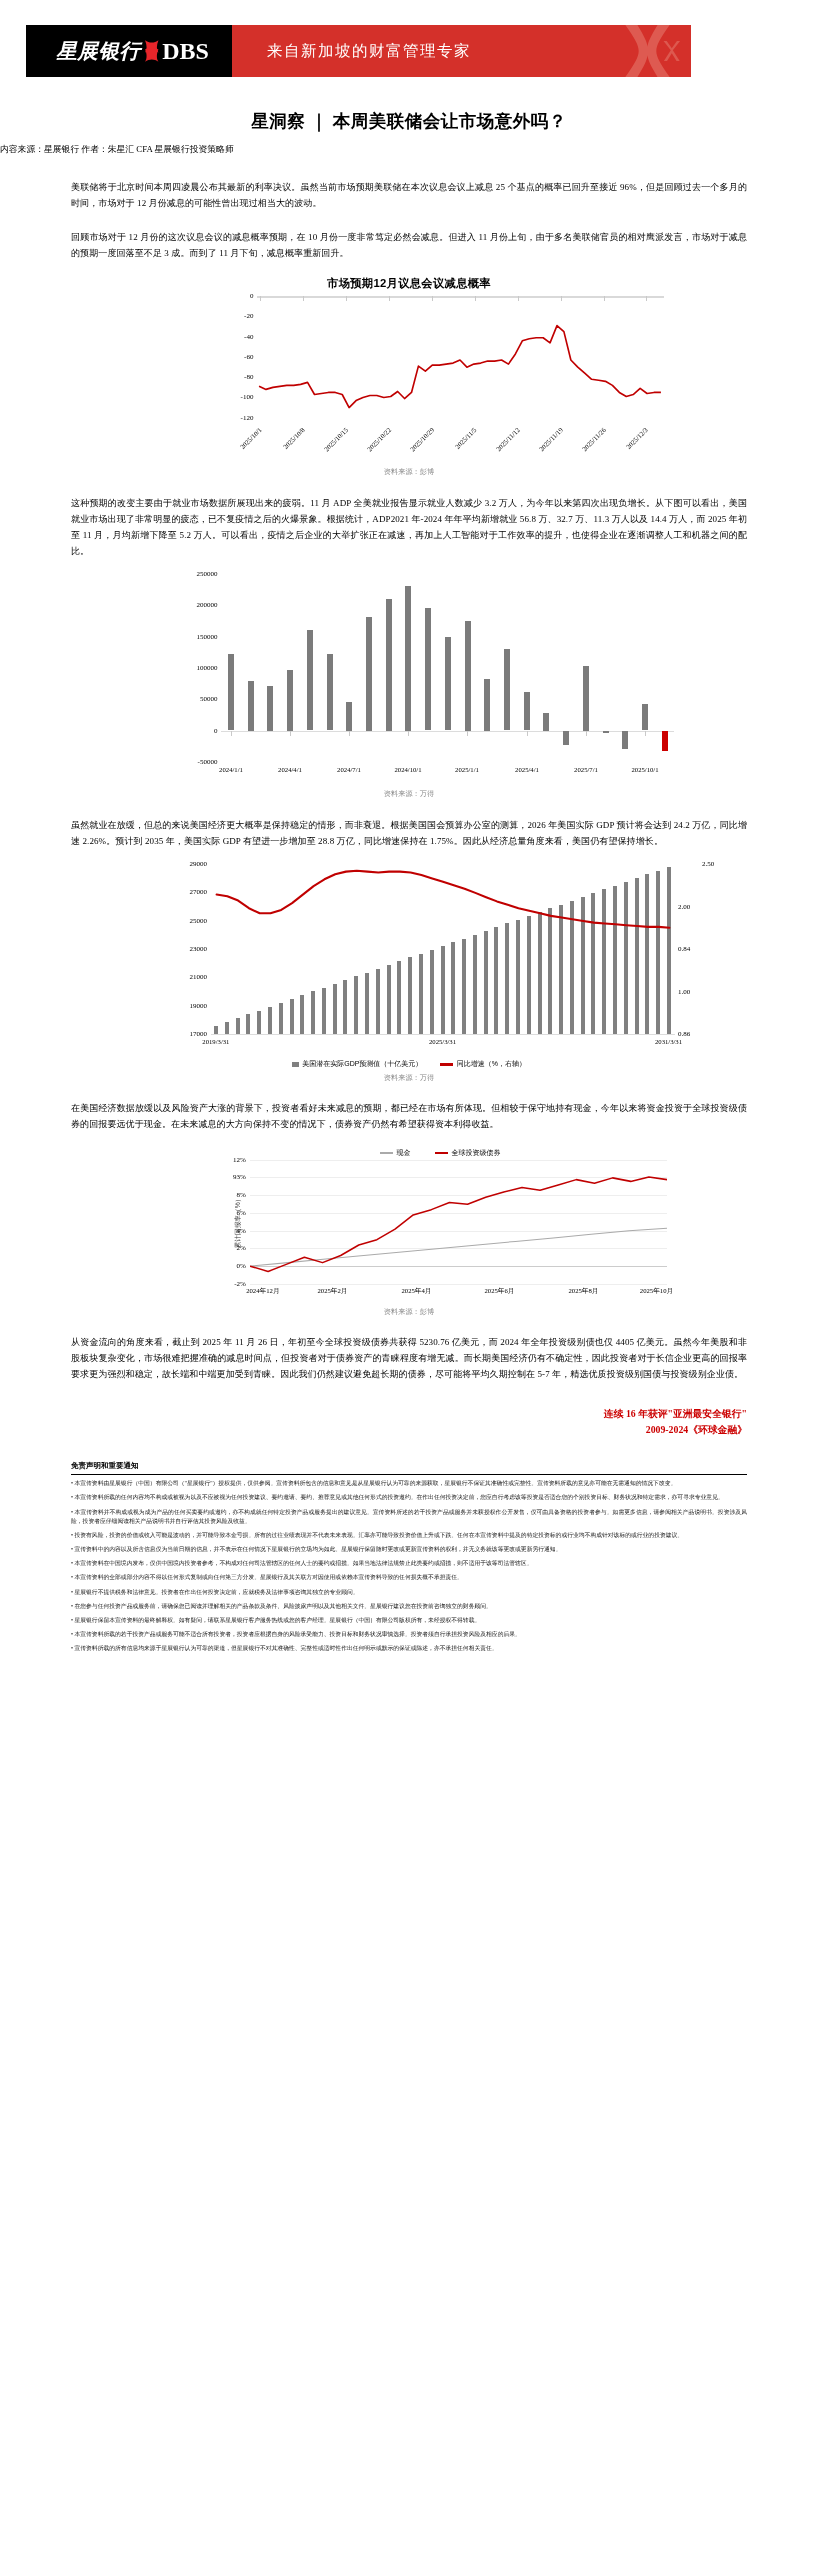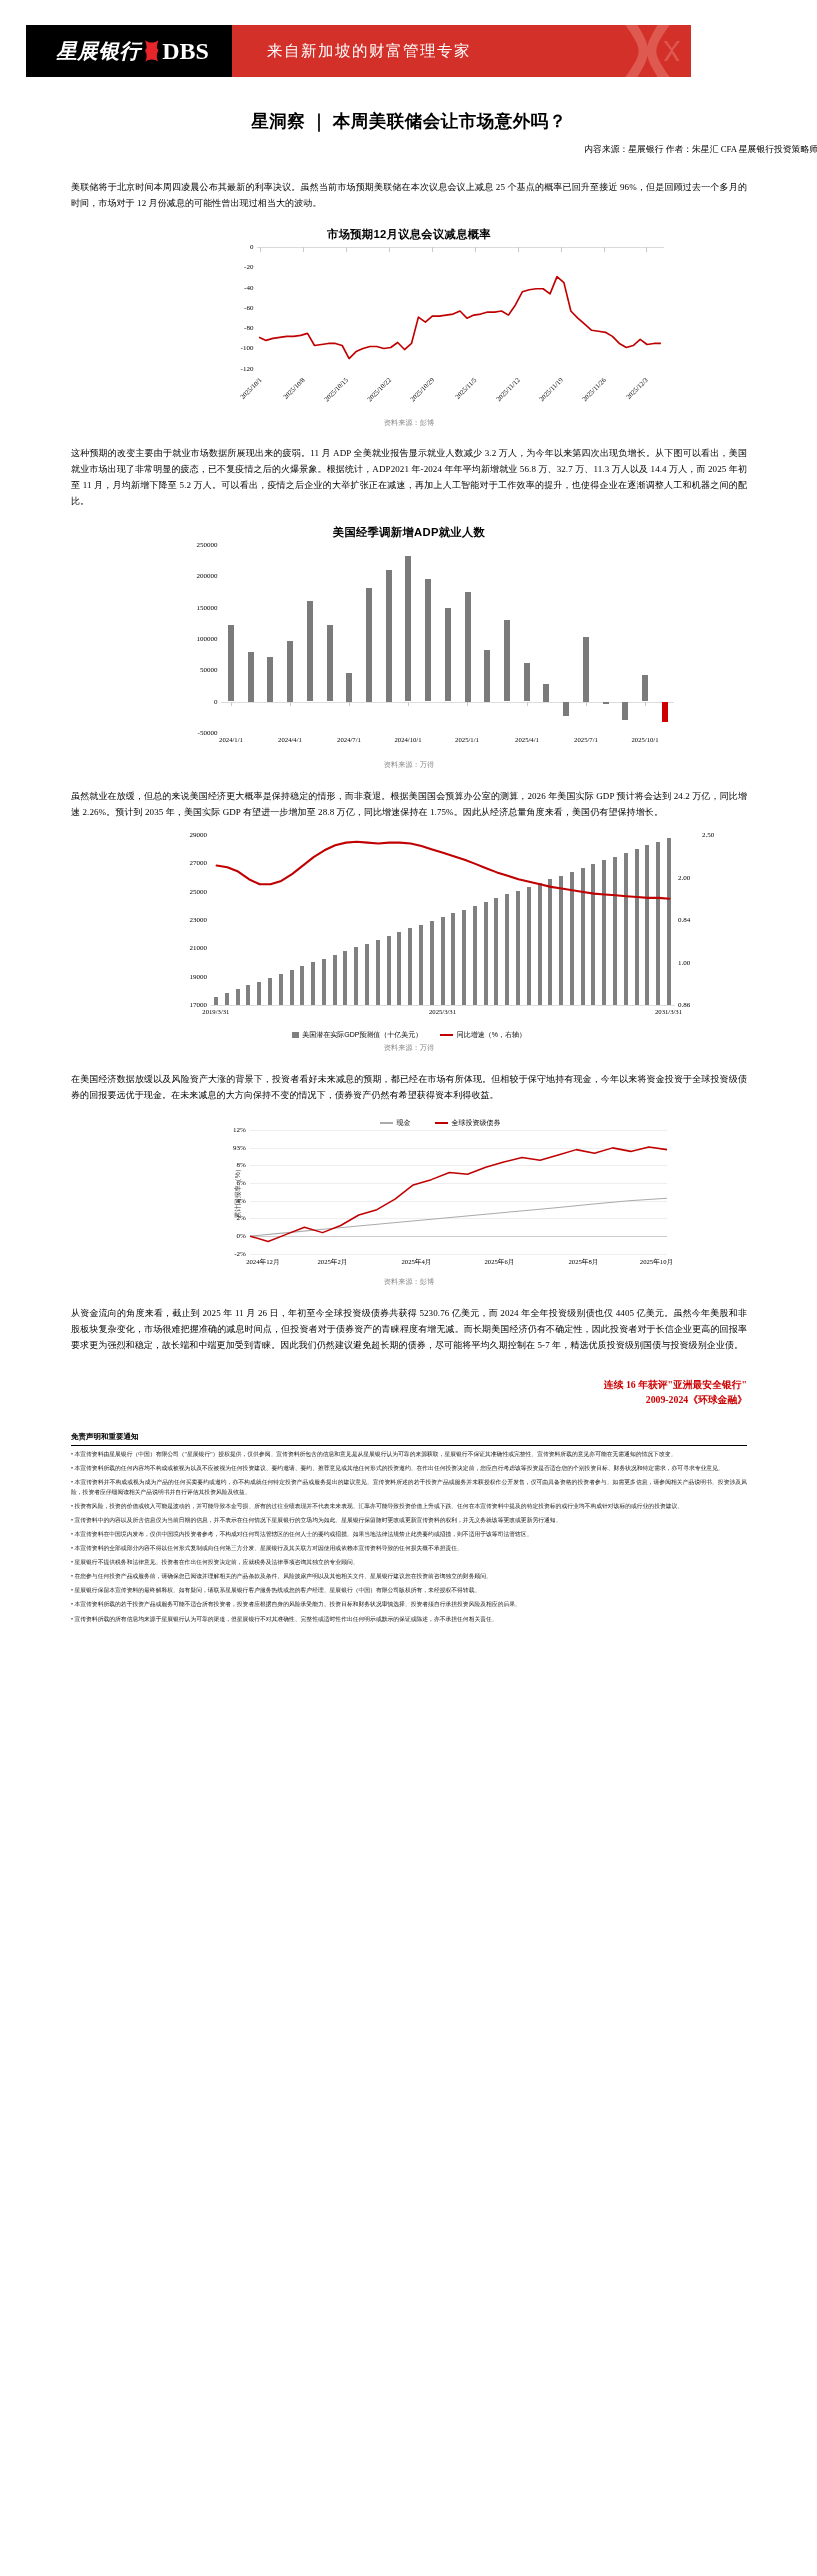--- a/index.html
+++ b/index.html
@@ -42,21 +42,21 @@
   .banner-deco { position: absolute; right: 15.5px; top: -3.1px; opacity: .38; }
   .banner-deco2 { position: absolute; right: 9.3px; top: 15.5px; opacity: .30; }
 
   
   .title {
     text-align: center; font-size: 17.5px; font-weight: bold;
     margin: 32px 0 0 0; letter-spacing: 0.5px;
     font-family: "Liberation Serif", serif;
   }
   .byline {
-    text-align: right; font-size: 8.8px; margin-top: 11.3px;
+    text-align: left; font-size: 8.8px; margin-top: 11.3px;
     font-family: "Liberation Serif", serif;
   }
 
   
   .content { padding: 0 71px; }
   p.para {
     font-size: 9px; line-height: 16px; text-align: justify;
     margin: 17.5px 0 0 0; letter-spacing: 0.1px;
   }
   p.para.first { margin-top: 23px; }
@@ -186,20 +186,21 @@
     </div>
   </div>
 
   <h1 class="title">星洞察 ｜ 本周美联储会让市场意外吗？</h1>
   <div class="byline">内容来源：星展银行  作者：朱星汇 CFA 星展银行投资策略师</div>
 
   <div class="content">
 
     <p class="para first">美联储将于北京时间本周四凌晨公布其最新的利率决议。虽然当前市场预期美联储在本次议息会议上减息 25 个基点的概率已回升至接近 96%，但是回顾过去一个多月的时间，市场对于 12 月份减息的可能性曾出现过相当大的波动。</p>
 
+    <p class="para">回顾市场对于 12 月份的这次议息会议的减息概率预期，在 10 月份一度非常笃定必然会减息。但进入 11 月份上旬，由于多名美联储官员的相对鹰派发言，市场对于减息的预期一度回落至不足 3 成。而到了 11 月下旬，减息概率重新回升。</p>
 
     <div class="chart-block">
       <div class="chart-title">市场预期12月议息会议减息概率</div>
       <div style="padding-left:103px;">
         <div class="chart-area" id="chart1-area">
             <div class="ylab" style="top: 0px;">0</div>
             <div class="ylab" style="top: 20px;">-20</div>
             <div class="ylab" style="top: 41px;">-40</div>
             <div class="ylab" style="top: 61px;">-60</div>
             <div class="ylab" style="top: 81px;">-80</div>
@@ -230,21 +231,20 @@
               <polyline points="4.0,175.0 17.4,180.9 30.9,177.0 44.3,175.0 57.8,173.1 71.2,173.1 84.7,171.1 98.1,167.2 111.6,190.8 125.0,188.8 138.5,186.8 151.9,186.8 165.4,190.8 178.8,216.3 192.3,202.6 205.7,196.7 219.2,192.7 232.6,192.7 246.1,196.7 259.5,194.7 273.0,184.9 286.4,198.6 299.9,186.8 313.3,135.7 326.8,145.5 340.2,133.7 353.7,133.7 367.1,131.8 380.6,129.8 394.0,123.9 407.4,137.7 420.9,131.8 434.3,129.8 447.8,125.9 461.2,125.9 474.7,123.9 488.1,131.8 501.6,112.1 515.0,86.5 528.5,82.6 541.9,80.6 555.4,80.6 568.8,90.5 582.3,57.0 595.7,68.8 609.2,123.9 622.6,137.7 636.1,149.5 649.5,161.3 663.0,163.2 676.4,165.2 689.9,173.1 703.3,186.8 716.8,194.7 730.2,190.8 743.7,179.0 757.1,188.8 770.6,186.8 784.0,186.8" fill="none" stroke="#c00000" stroke-width="3.2" stroke-linejoin="round"></polyline>
             </svg>
           </div>
       </div>
       <div class="src" style="margin-top:49px;">资料来源：彭博</div>
     </div>
 
     <p class="para">这种预期的改变主要由于就业市场数据所展现出来的疲弱。11 月 ADP 全美就业报告显示就业人数减少 3.2 万人，为今年以来第四次出现负增长。从下图可以看出，美国就业市场出现了非常明显的疲态，已不复疫情之后的火爆景象。根据统计，ADP2021 年-2024 年年平均新增就业 56.8 万、32.7 万、11.3 万人以及 14.4 万人，而 2025 年初至 11 月，月均新增下降至 5.2 万人。可以看出，疫情之后企业的大举扩张正在减速，再加上人工智能对于工作效率的提升，也使得企业在逐渐调整人工和机器之间的配比。</p>
 
     <div class="chart-block">
-      <div class="chart-title">美国经季调新增ADP就业人数</div>
       <div style="padding-left:77px;">
         <div class="chart-area" id="chart2-area">
             <div class="ylab" style="top: 0px;">250000</div>
             <div class="ylab" style="top: 31px;">200000</div>
             <div class="ylab" style="top: 63px;">150000</div>
             <div class="ylab" style="top: 94px;">100000</div>
             <div class="ylab" style="top: 125px;">50000</div>
             <div class="ylab" style="top: 157px;">0</div>
             <div class="ylab" style="top: 188px;">-50000</div>
             <div class="axis-line" style="top: 157px; height: 1px; background: rgb(220, 220, 220);"></div>

